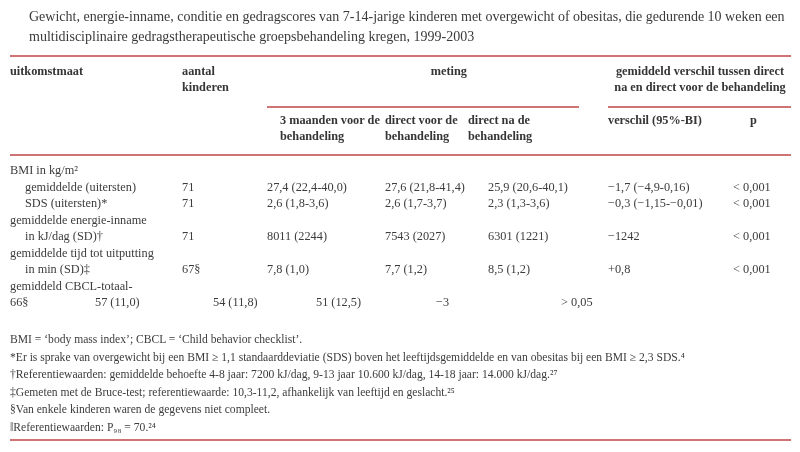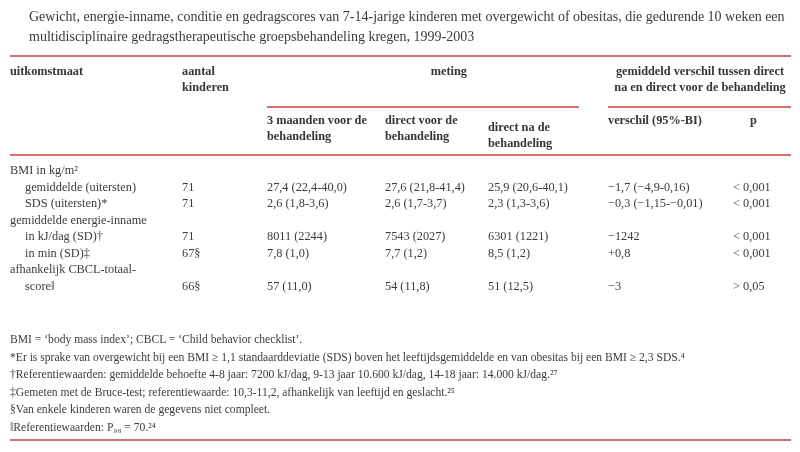--- a/index.html
+++ b/index.html
@@ -37,23 +37,23 @@
 <div class="rule rule-full" style="top:55px;"></div>
 
 <div class="abs grouphead" style="top:64px;left:10px;width:172px;">uitkomstmaat</div>
 <div class="abs grouphead" style="top:64px;left:182px;width:62px;">aantal kinderen</div>
 <div class="abs grouphead" style="top:64px;left:267px;width:200px;text-align:right;">meting</div>
 <div class="abs grouphead" style="top:64px;left:608px;width:184px;text-align:center;">gemiddeld verschil tussen direct na en direct voor de behandeling</div>
 
 <div class="rule" style="top:106px;left:267px;width:312px;"></div>
 <div class="rule" style="top:106px;left:608px;width:183px;"></div>
 
-<div class="abs subhead" style="top:113px;left:267px;width:100px;">3 maanden voor de behandeling</div>
+<div class="abs subhead" style="top:113px;left:280px;width:100px;">3 maanden voor de behandeling</div>
 <div class="abs subhead" style="top:113px;left:385px;width:95px;">direct voor de behandeling</div>
-<div class="abs subhead" style="top:113px;left:488px;width:100px;margin-top:7px;">direct na de behandeling</div>
+<div class="abs subhead" style="top:113px;left:468px;width:100px;">direct na de behandeling</div>
 <div class="abs subhead" style="top:113px;left:608px;width:125px;">verschil (95%-BI)</div>
 <div class="abs subhead" style="top:113px;left:750px;width:40px;">p</div>
 
 <div class="rule rule-full" style="top:154px;"></div>
 
 <div id="body-rows" class="abs">
     <div class="trow">
       <span class="c1">BMI in kg/m²</span>
       <span class="c2"></span>
       <span class="c3"></span>
@@ -92,39 +92,47 @@
     <div class="trow">
       <span class="c1 indent">in kJ/dag (SD)†</span>
       <span class="c2">71</span>
       <span class="c3">8011 (2244)</span>
       <span class="c4">7543 (2027)</span>
       <span class="c5">6301 (1221)</span>
       <span class="c6">−1242</span>
       <span class="c7">&lt; 0,001</span>
     </div>
     <div class="trow">
+      <span class="c1">gemiddelde tijd tot uitputting</span>
+      <span class="c2"></span>
+      <span class="c3"></span>
+      <span class="c4"></span>
+      <span class="c5"></span>
+      <span class="c6"></span>
+      <span class="c7"></span>
+    </div>
+    <div class="trow">
       <span class="c1 indent">in min (SD)‡</span>
       <span class="c2">67§</span>
       <span class="c3">7,8 (1,0)</span>
       <span class="c4">7,7 (1,2)</span>
       <span class="c5">8,5 (1,2)</span>
       <span class="c6">+0,8</span>
       <span class="c7">&lt; 0,001</span>
     </div>
     <div class="trow">
-      <span class="c1">afhankelijk CBCL-totaal-</span>
+      <span class="c1">gemiddeld CBCL-totaal-</span>
       <span class="c2"></span>
       <span class="c3"></span>
       <span class="c4"></span>
       <span class="c5"></span>
       <span class="c6"></span>
       <span class="c7"></span>
     </div>
     <div class="trow">
-      <span class="c1 indent">score‖</span>
       <span class="c2">66§</span>
       <span class="c3">57 (11,0)</span>
       <span class="c4">54 (11,8)</span>
       <span class="c5">51 (12,5)</span>
       <span class="c6">−3</span>
       <span class="c7">&gt; 0,05</span>
     </div>
   </div>
 
 <div id="footnotes" class="abs">

